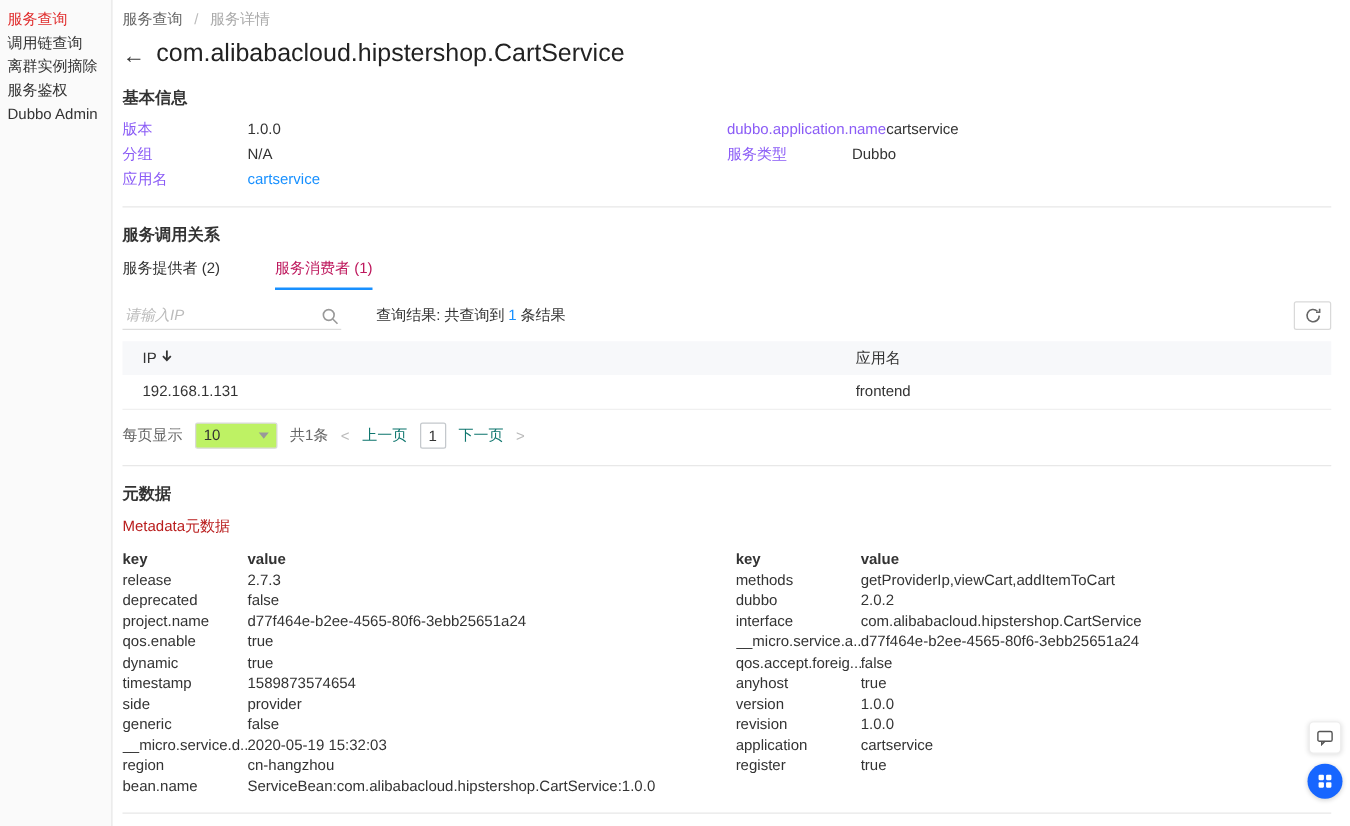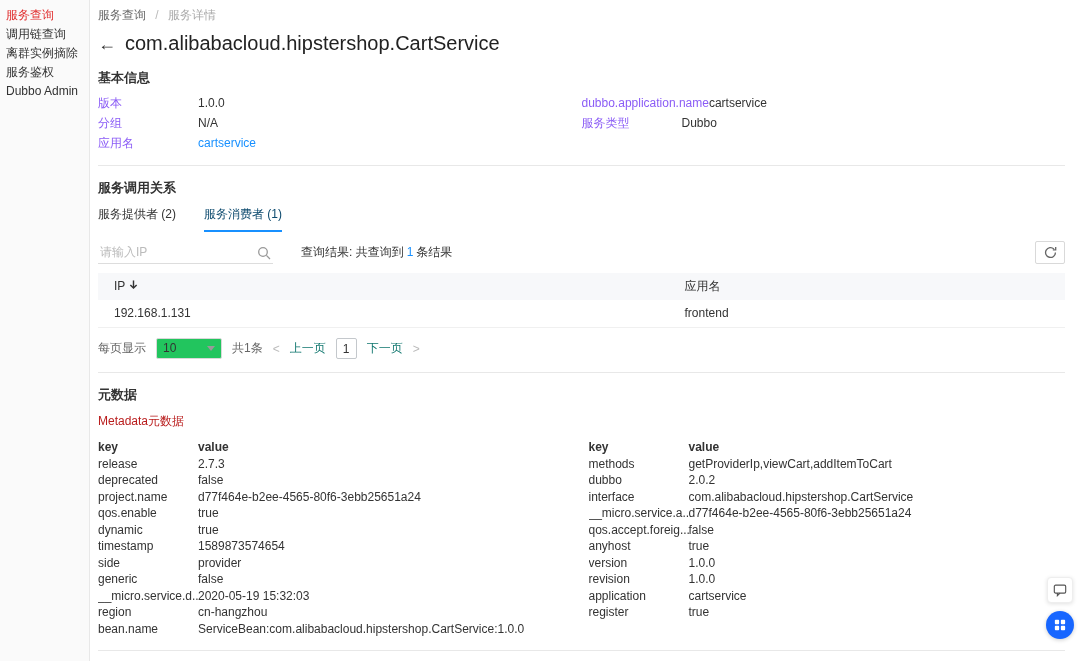--- a/index.html
+++ b/index.html
@@ -31,44 +31,44 @@
   .divider { border-top: 1px solid #e8e8e8; margin: 13px 0; }
 
   
   .info-grid { display: grid; grid-template-columns: 1fr 1fr; margin-top: 8px; row-gap: 3px; }
   .info-field { display: flex; line-height: 17px; }
   .info-label { min-width: 100px; color: #8b5cf6; }
   .info-value { color: #333; }
   .info-value.link { color: #1890ff; cursor: pointer; }
 
   
-  .tabs { display: flex; gap: 28px; margin-top: 9px; }
+  .tabs { display: flex; gap: 44px; margin-top: 9px; }
   .tab { padding-bottom: 7px; cursor: pointer; color: #333; }
-  .tab.active { color: #0c4a6e; border-bottom: 2px solid #1890ff; }
+  .tab.active { color: #be185d; border-bottom: 2px solid #1890ff; }
   .toolbar { display: flex; align-items: center; margin-top: 9px; }
-  .search-box { position: relative; width: 175px; }
+  .search-box { position: relative; width: 175px; font-style: italic; }
   .search-input { width: 100%; border: none; border-bottom: 1px solid #ddd; padding: 4px 22px 4px 2px; font: inherit; color: #333; outline: none; background: transparent; }
   .search-input::placeholder { color: #bbb; }
   .search-icon { position: absolute; right: 2px; top: 5px; line-height: 0; }
   .result-text { margin-left: 28px; color: #333; }
   .result-count { color: #1890ff; margin: 0 3px; }
   .refresh-btn { margin-left: auto; width: 30px; height: 23px; border: 1px solid #d9d9d9; border-radius: 2px; background: #fff; display: flex; align-items: center; justify-content: center; cursor: pointer; }
 
   
   .rel-table { margin-top: 9px; }
   .rel-head { display: flex; background: #f7f8fa; }
   .rel-row { display: flex; border-bottom: 1px solid #f0f0f0; }
   .rel-cell { padding: 6px 16px; line-height: 15px; }
   .col-ip { width: 59%; display: flex; align-items: flex-start; gap: 4px; }
   .col-app { width: 41%; }
   .sort-icon { line-height: 0; }
 
   
   .pagination { display: flex; align-items: center; gap: 10px; margin-top: 10px; color: #666; }
-  .pg-select { display: flex; align-items: center; justify-content: space-between; width: 66px; border: 1px solid #d9d9d9; border-radius: 2px; padding: 2px 6px; background: #22c55e; cursor: pointer; color: #333; line-height: 15px; }
+  .pg-select { display: flex; align-items: center; justify-content: space-between; width: 66px; border: 1px solid #d9d9d9; border-radius: 2px; padding: 2px 6px; background: #bef264; cursor: pointer; color: #333; line-height: 15px; }
   .caret { width: 0; height: 0; border-left: 4px solid transparent; border-right: 4px solid transparent; border-top: 5px solid #999; }
   .pg-arrow { color: #bbb; cursor: pointer; }
   .pg-text { color: #0f766e; cursor: pointer; }
   .pg-current { min-width: 21px; height: 21px; border: 1px solid #c4c8cc; border-radius: 2px; display: flex; align-items: center; justify-content: center; color: #333; background: #fff; cursor: pointer; }
 
   
   .kv-wrap { display: grid; grid-template-columns: 1fr 1fr; column-gap: 14px; margin-top: 9px; }
   .kv-row { display: flex; line-height: 16.5px; }
   .kv-head { font-weight: 700; }
   .kv-key { width: 100px; flex-shrink: 0; overflow: hidden; white-space: nowrap; }

